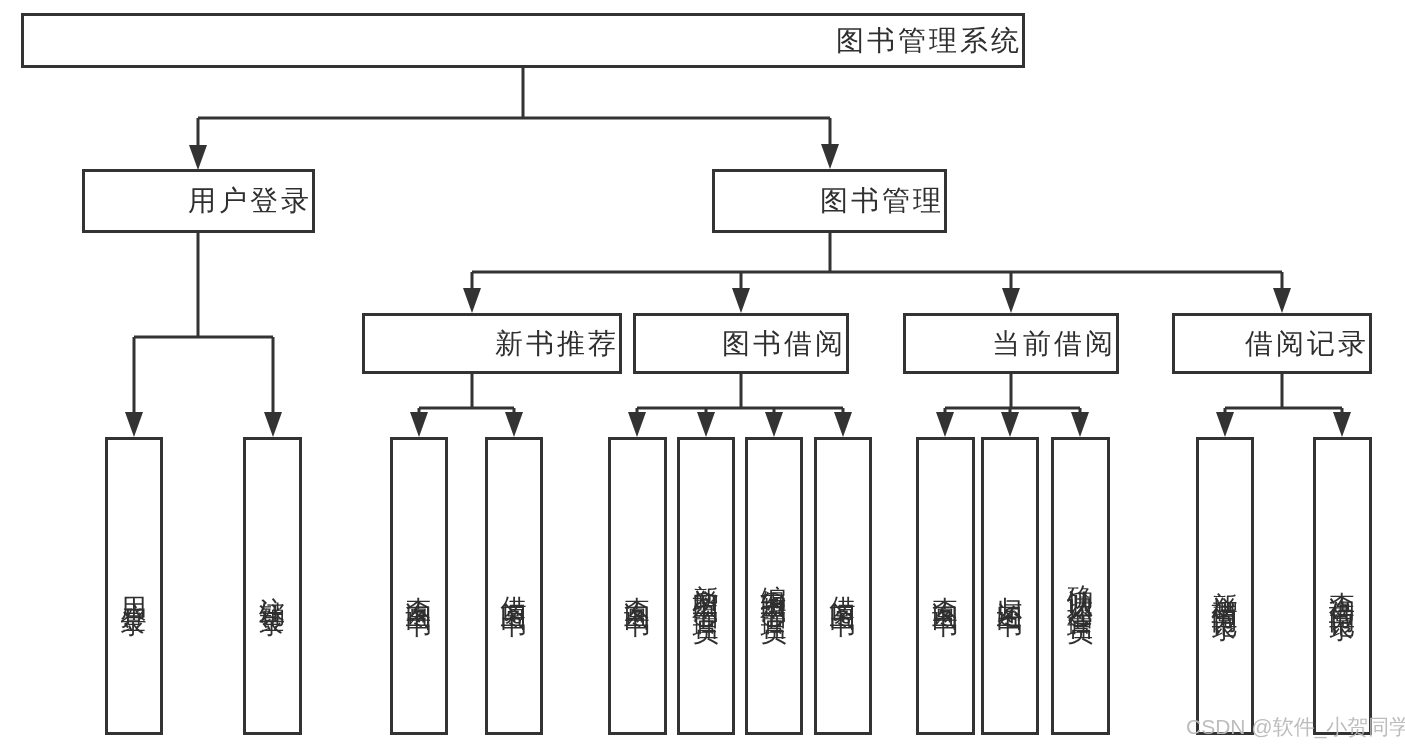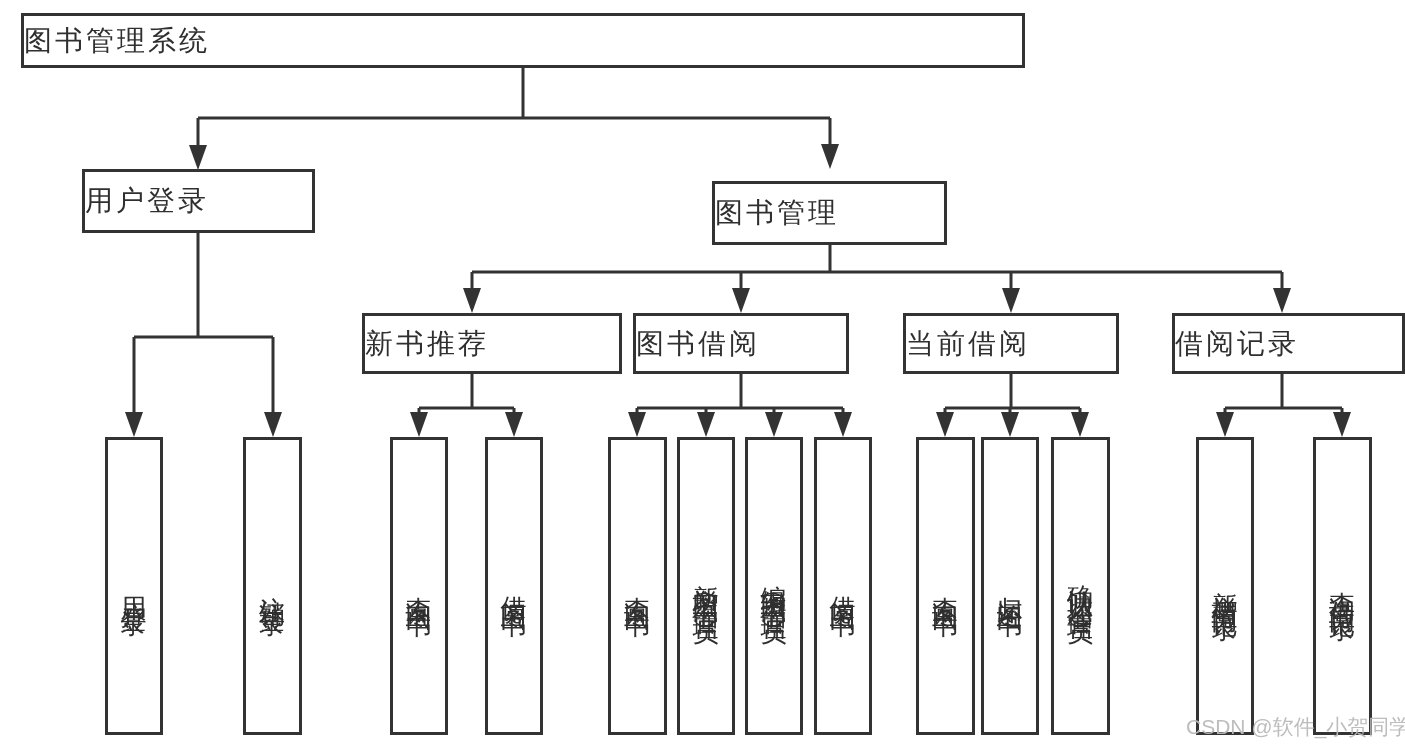--- a/index.html
+++ b/index.html
@@ -22,21 +22,21 @@
     width: 1405px;
     height: 747px;
   }
   .hbox {
     position: absolute;
     box-sizing: border-box;
     border: 3px solid #333333;
     background: #ffffff;
     display: flex;
     align-items: center;
-    justify-content: flex-start;
+    justify-content: flex-end;
   }
   .hlabel {
     font-size: 28px;
     letter-spacing: 3px;
     color: #2f2f2f;
     white-space: nowrap;
   }
   .vbox {
     position: absolute;
     box-sizing: border-box;
@@ -125,34 +125,34 @@
     </g>
   </svg>
 
   <div class="hbox" style="left:21px; top:13px; width:1004px; height:55px;">
     <span class="hlabel">图书管理系统</span>
   </div>
 
   <div class="hbox" style="left:82px; top:169px; width:233px; height:64px;">
     <span class="hlabel">用户登录</span>
   </div>
-  <div class="hbox" style="left:712px; top:169px; width:235px; height:64px;margin-top:12px;">
+  <div class="hbox" style="left:712px; top:169px; width:235px; height:64px;">
     <span class="hlabel">图书管理</span>
   </div>
 
   <div class="hbox" style="left:362px; top:313px; width:260px; height:61px;">
     <span class="hlabel">新书推荐</span>
   </div>
   <div class="hbox" style="left:903px; top:313px; width:216px; height:61px;">
     <span class="hlabel">当前借阅</span>
   </div>
   <div class="hbox" style="left:633px; top:313px; width:216px; height:61px;">
     <span class="hlabel">图书借阅</span>
   </div>
-  <div class="hbox" style="left:1172px; top:313px; width:233px; height:61px;">
+  <div class="hbox" style="left:1172px; top:313px; width:200px; height:61px;">
     <span class="hlabel">借阅记录</span>
   </div>
 
   <div class="vbox" style="left:105px; width:58px;">
     <span class="vlabel">用户登录</span>
   </div>
   <div class="vbox" style="left:243px; width:59px;">
     <span class="vlabel">注销登录</span>
   </div>
 

